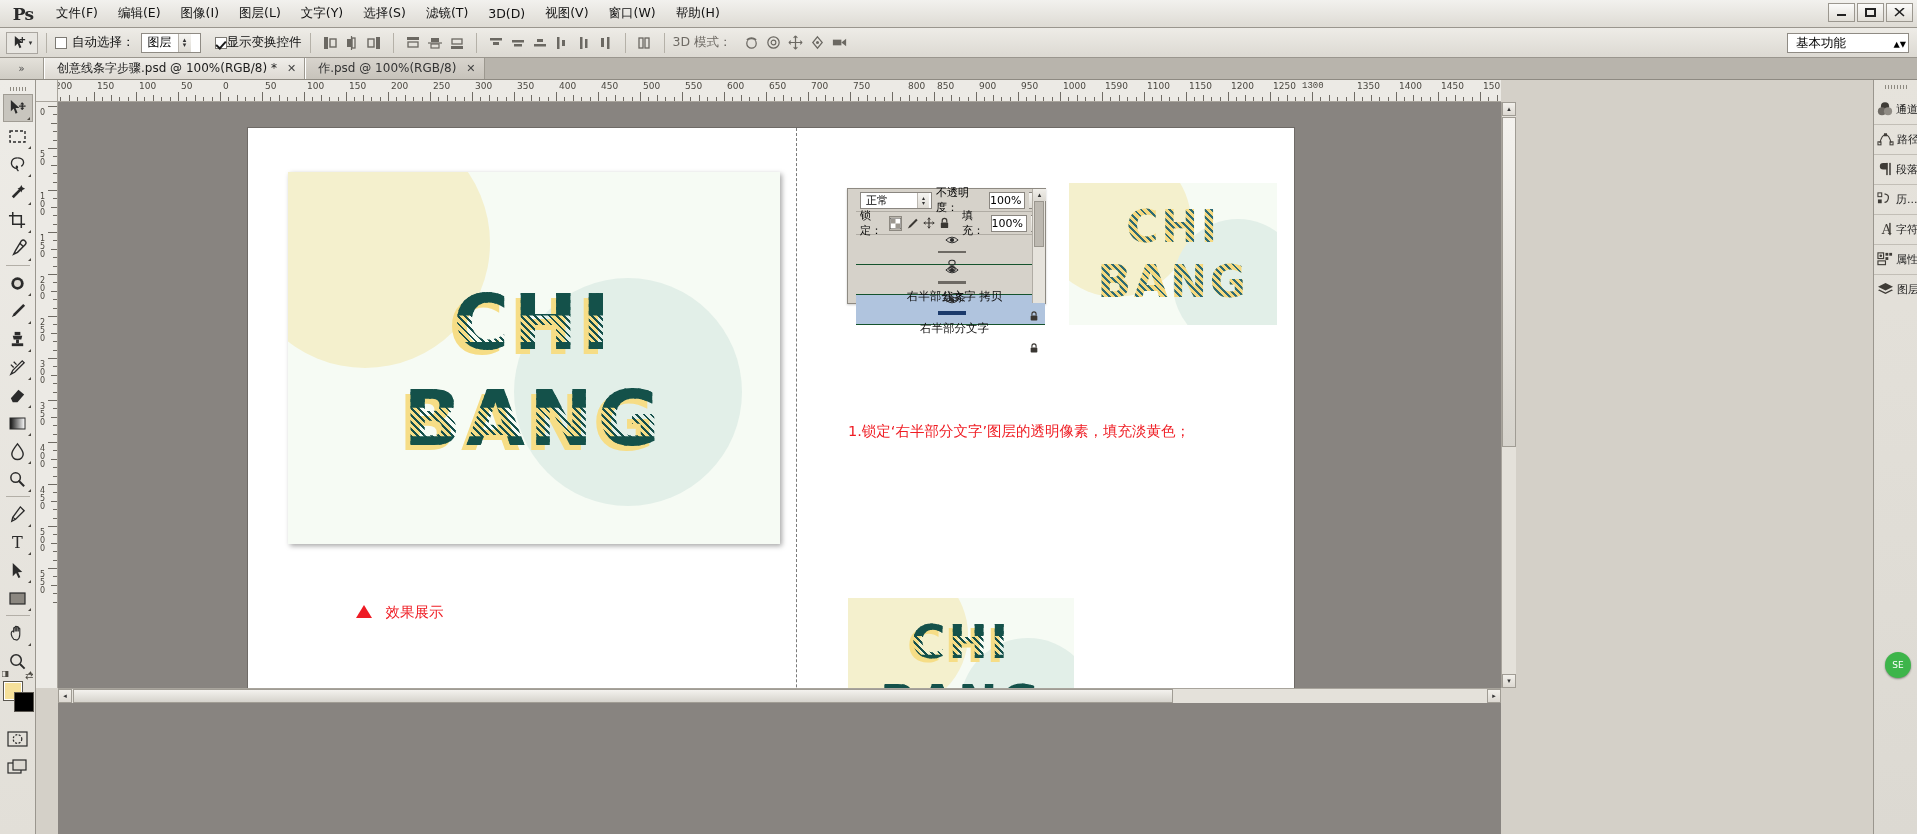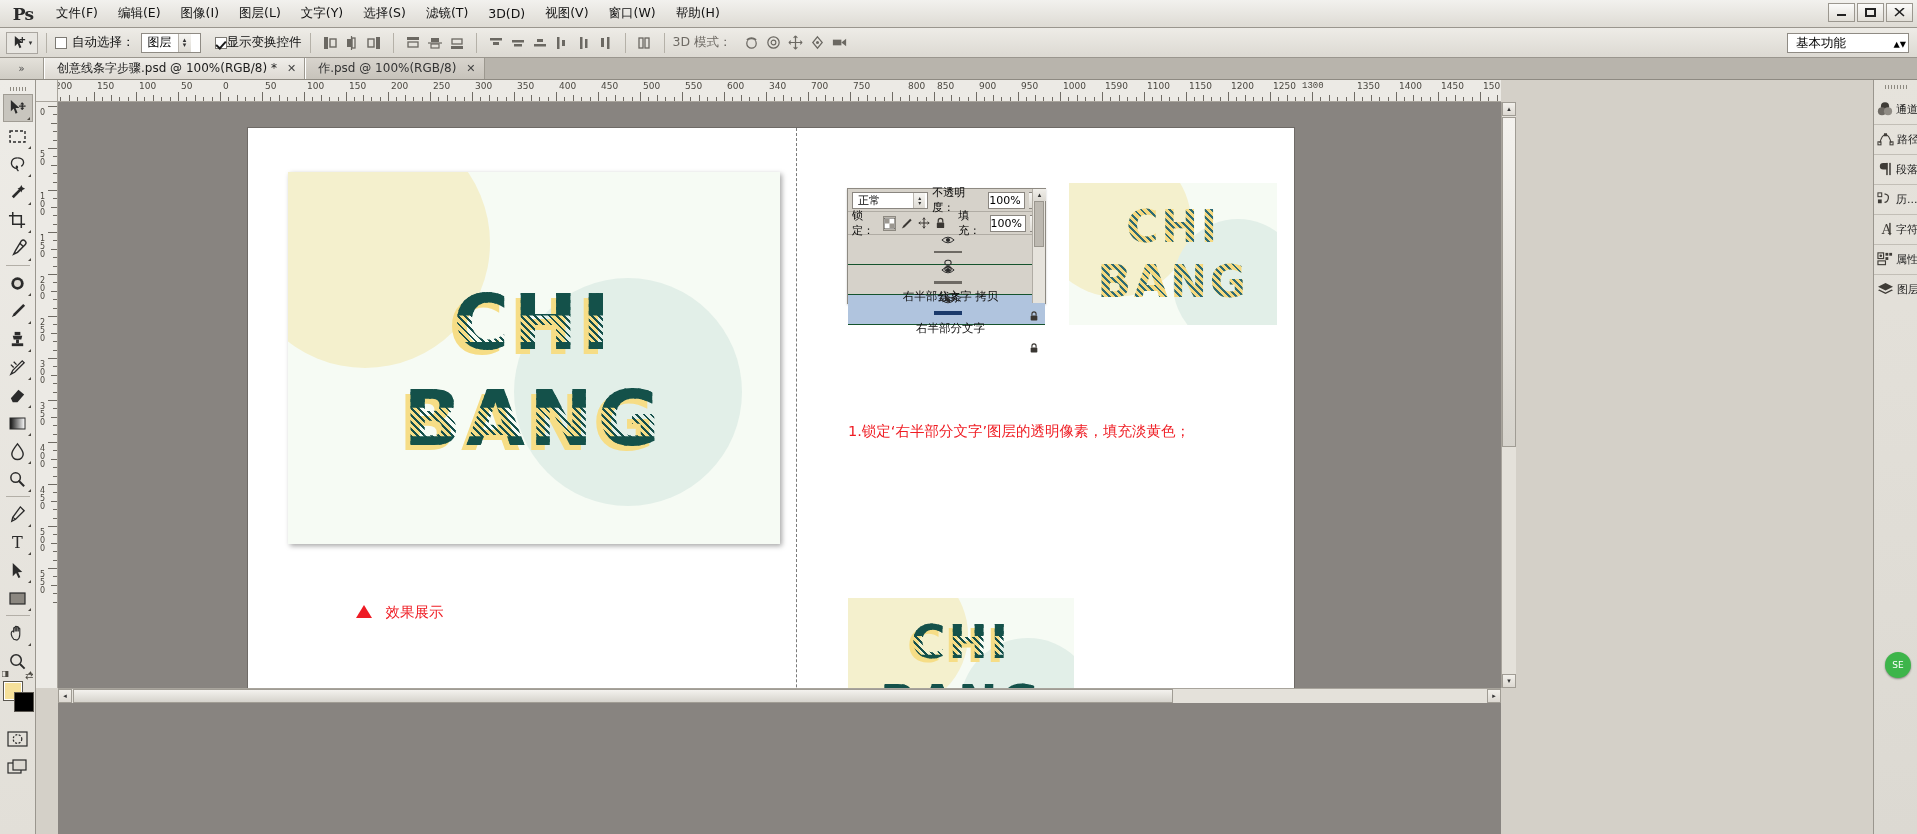--- a/index.html
+++ b/index.html
@@ -743,21 +743,21 @@
       <div class="rtick" style="left: 640.8px; height: 6px;"></div>
       <div class="rtick" style="left: 649.2px; height: 4px;"></div>
       <div class="rtick" style="left: 657.6px; height: 4px;"></div>
       <div class="rtick" style="left: 666px; height: 9px;"></div>
       <div class="rnum" style="left: 669px;">600</div>
       <div class="rtick" style="left: 674.4px; height: 4px;"></div>
       <div class="rtick" style="left: 682.8px; height: 6px;"></div>
       <div class="rtick" style="left: 691.2px; height: 4px;"></div>
       <div class="rtick" style="left: 699.6px; height: 4px;"></div>
       <div class="rtick" style="left: 708px; height: 9px;"></div>
-      <div class="rnum" style="left: 711px;">340</div>
+      <div class="rnum" style="left: 711px;">650</div>
       <div class="rtick" style="left: 716.4px; height: 4px;"></div>
       <div class="rtick" style="left: 724.8px; height: 6px;"></div>
       <div class="rtick" style="left: 733.2px; height: 4px;"></div>
       <div class="rtick" style="left: 741.6px; height: 4px;"></div>
       <div class="rtick" style="left: 750px; height: 9px;"></div>
       <div class="rnum" style="left: 753px;">700</div>
       <div class="rtick" style="left: 758.4px; height: 4px;"></div>
       <div class="rtick" style="left: 766.8px; height: 6px;"></div>
       <div class="rtick" style="left: 775.2px; height: 4px;"></div>
       <div class="rtick" style="left: 783.6px; height: 4px;"></div>
@@ -950,21 +950,21 @@
           <div class="wline wsolid" style="top:202px; font-size:76px; clip-path:polygon(0 0,100% 0,100% 38%,0 38%);">BANG</div>
           <div class="wline wsolid" style="top:202px; font-size:76px; clip-path:polygon(0 70%,100% 70%,100% 100%,0 100%);">BANG</div>
         </div>
       </div>
 
       <div class="redtext" style="left:108px; top:475px;">
         <span class="tri"></span>
         <span style="margin-left:9px;">效果展示</span>
       </div>
 
-      <div class="lp" style="left:599px; top:60px; width:199px; height:116px;">
+      <div class="lp" style="left:599px; top:60px; width:199px; height:116px;padding-left:8px;">
         <div class="lp-row">
           <div class="lp-combo" style="width:80px;">
             <span>正常</span>
             <span class="sp">
                 <span>▴</span>
                 <span>▾</span>
               </span>
           </div>
           <span style="font-size:11px;">不透明度：</span>
           <div class="lp-num">100%</div>

